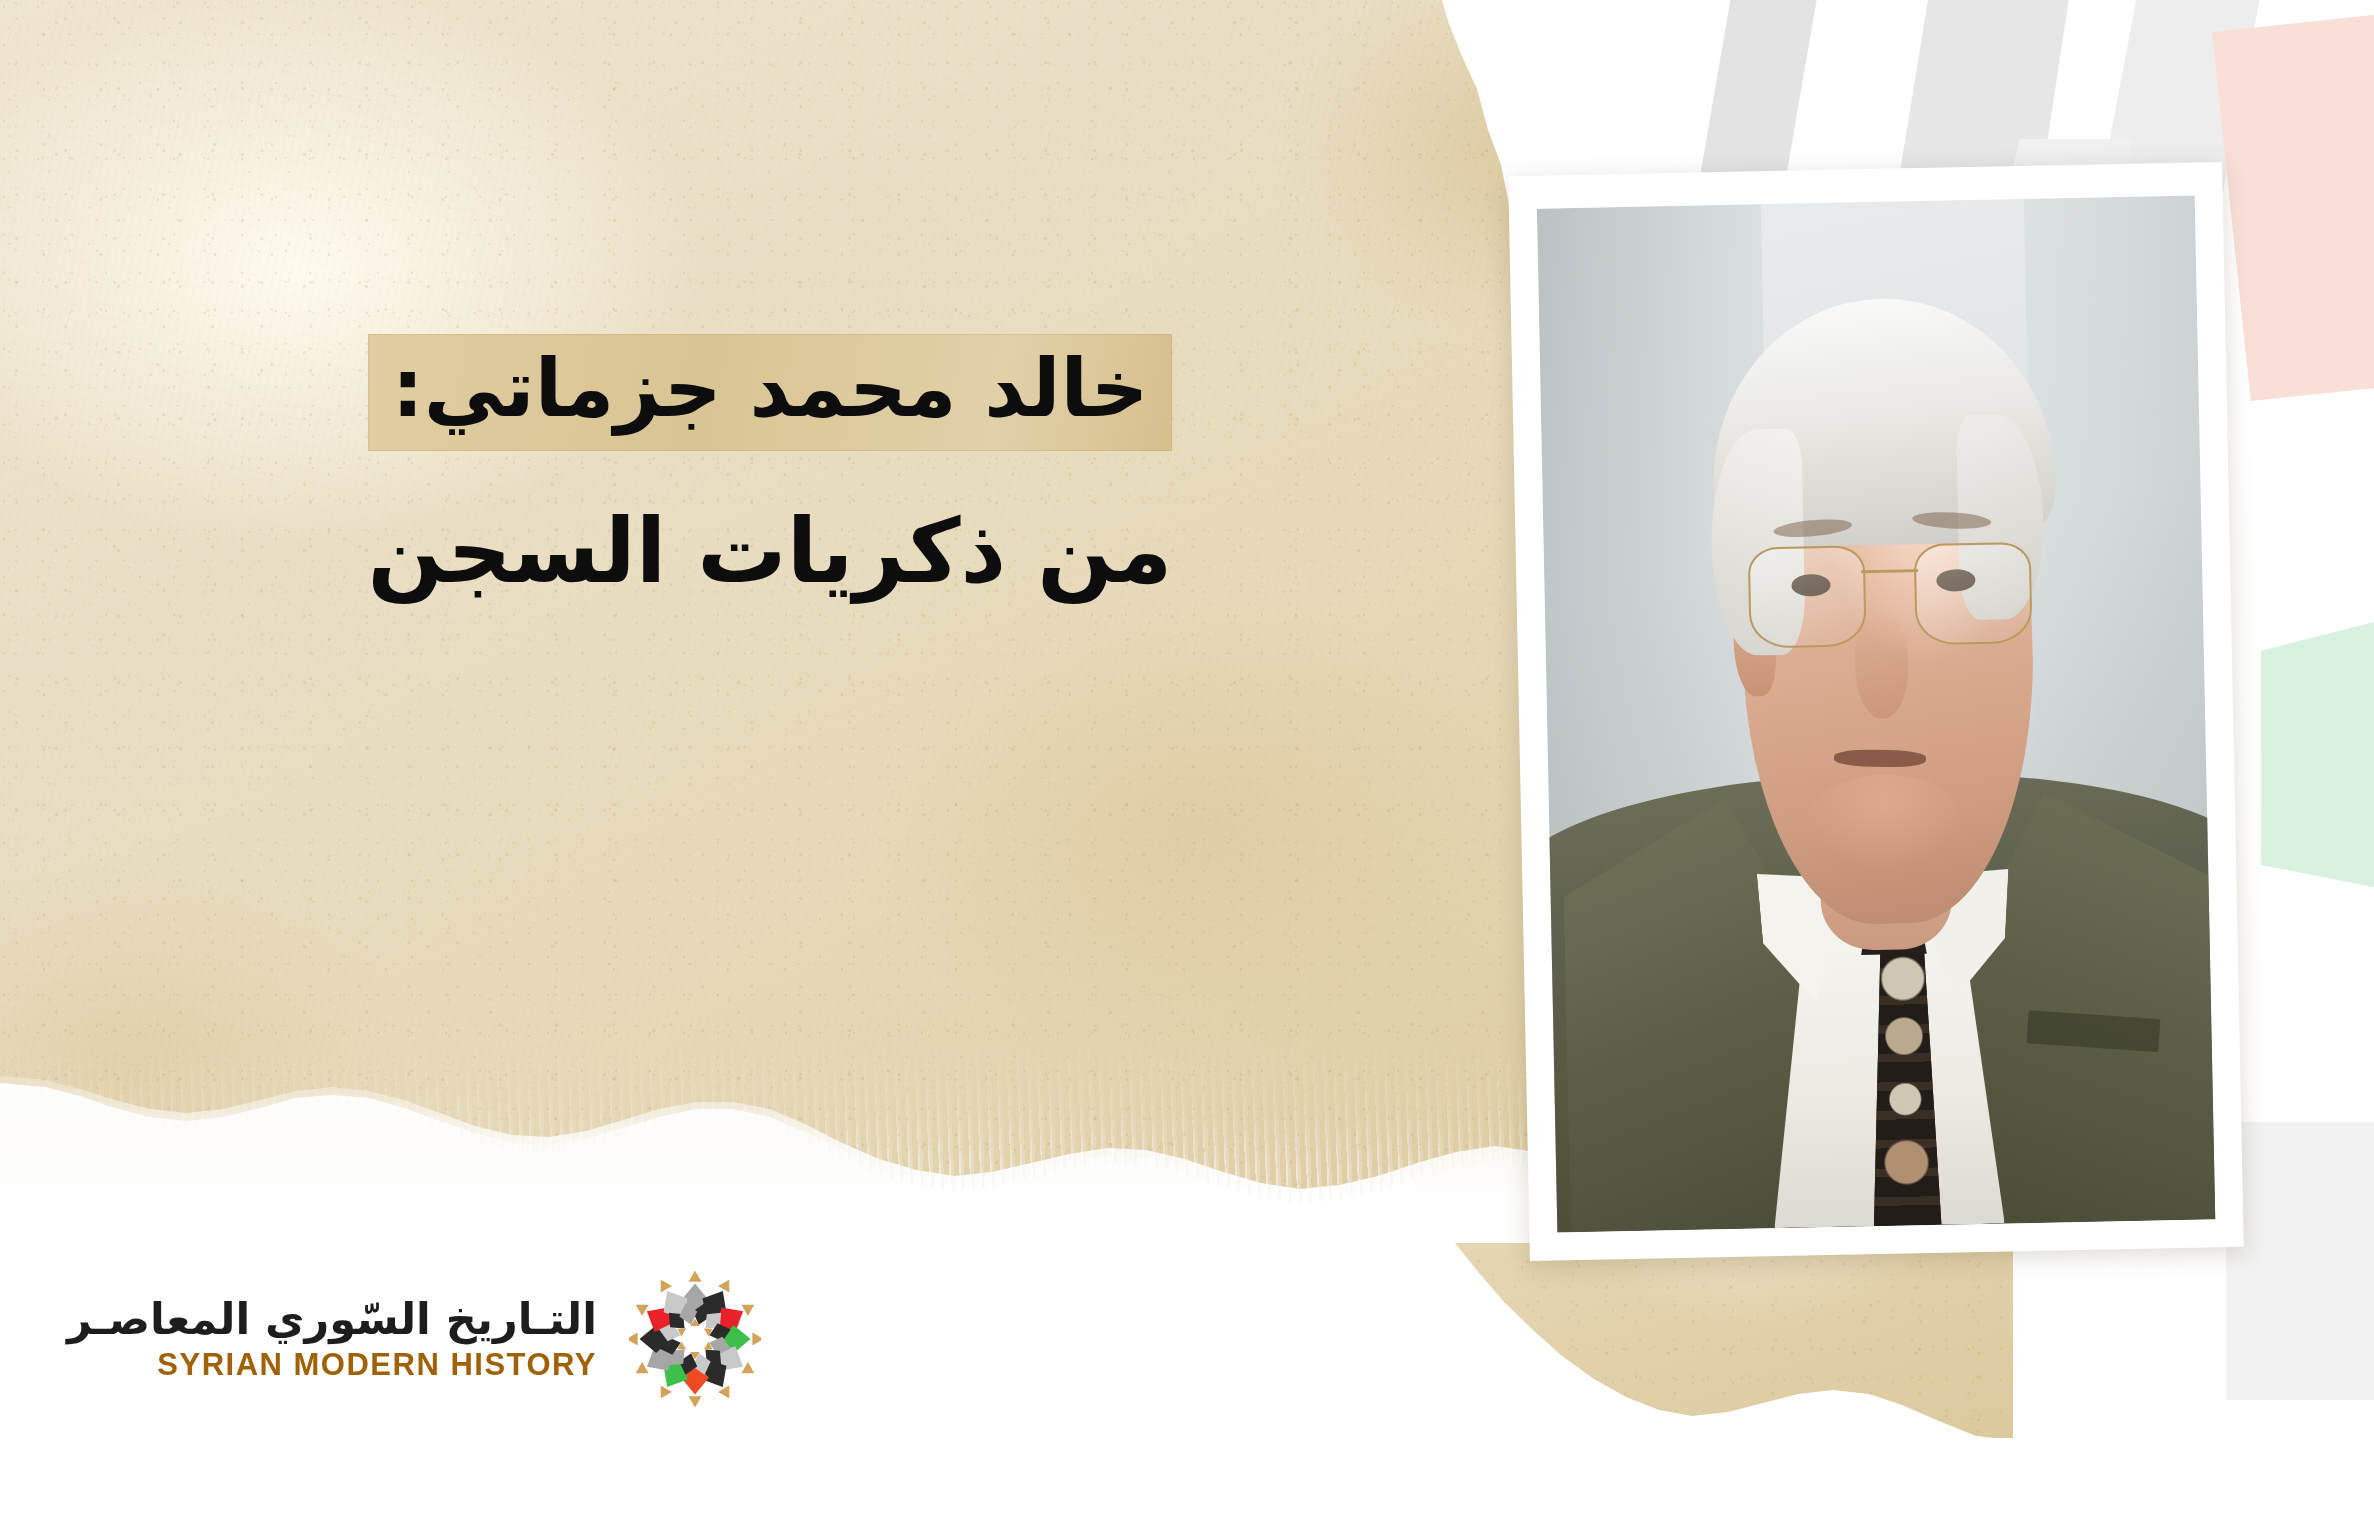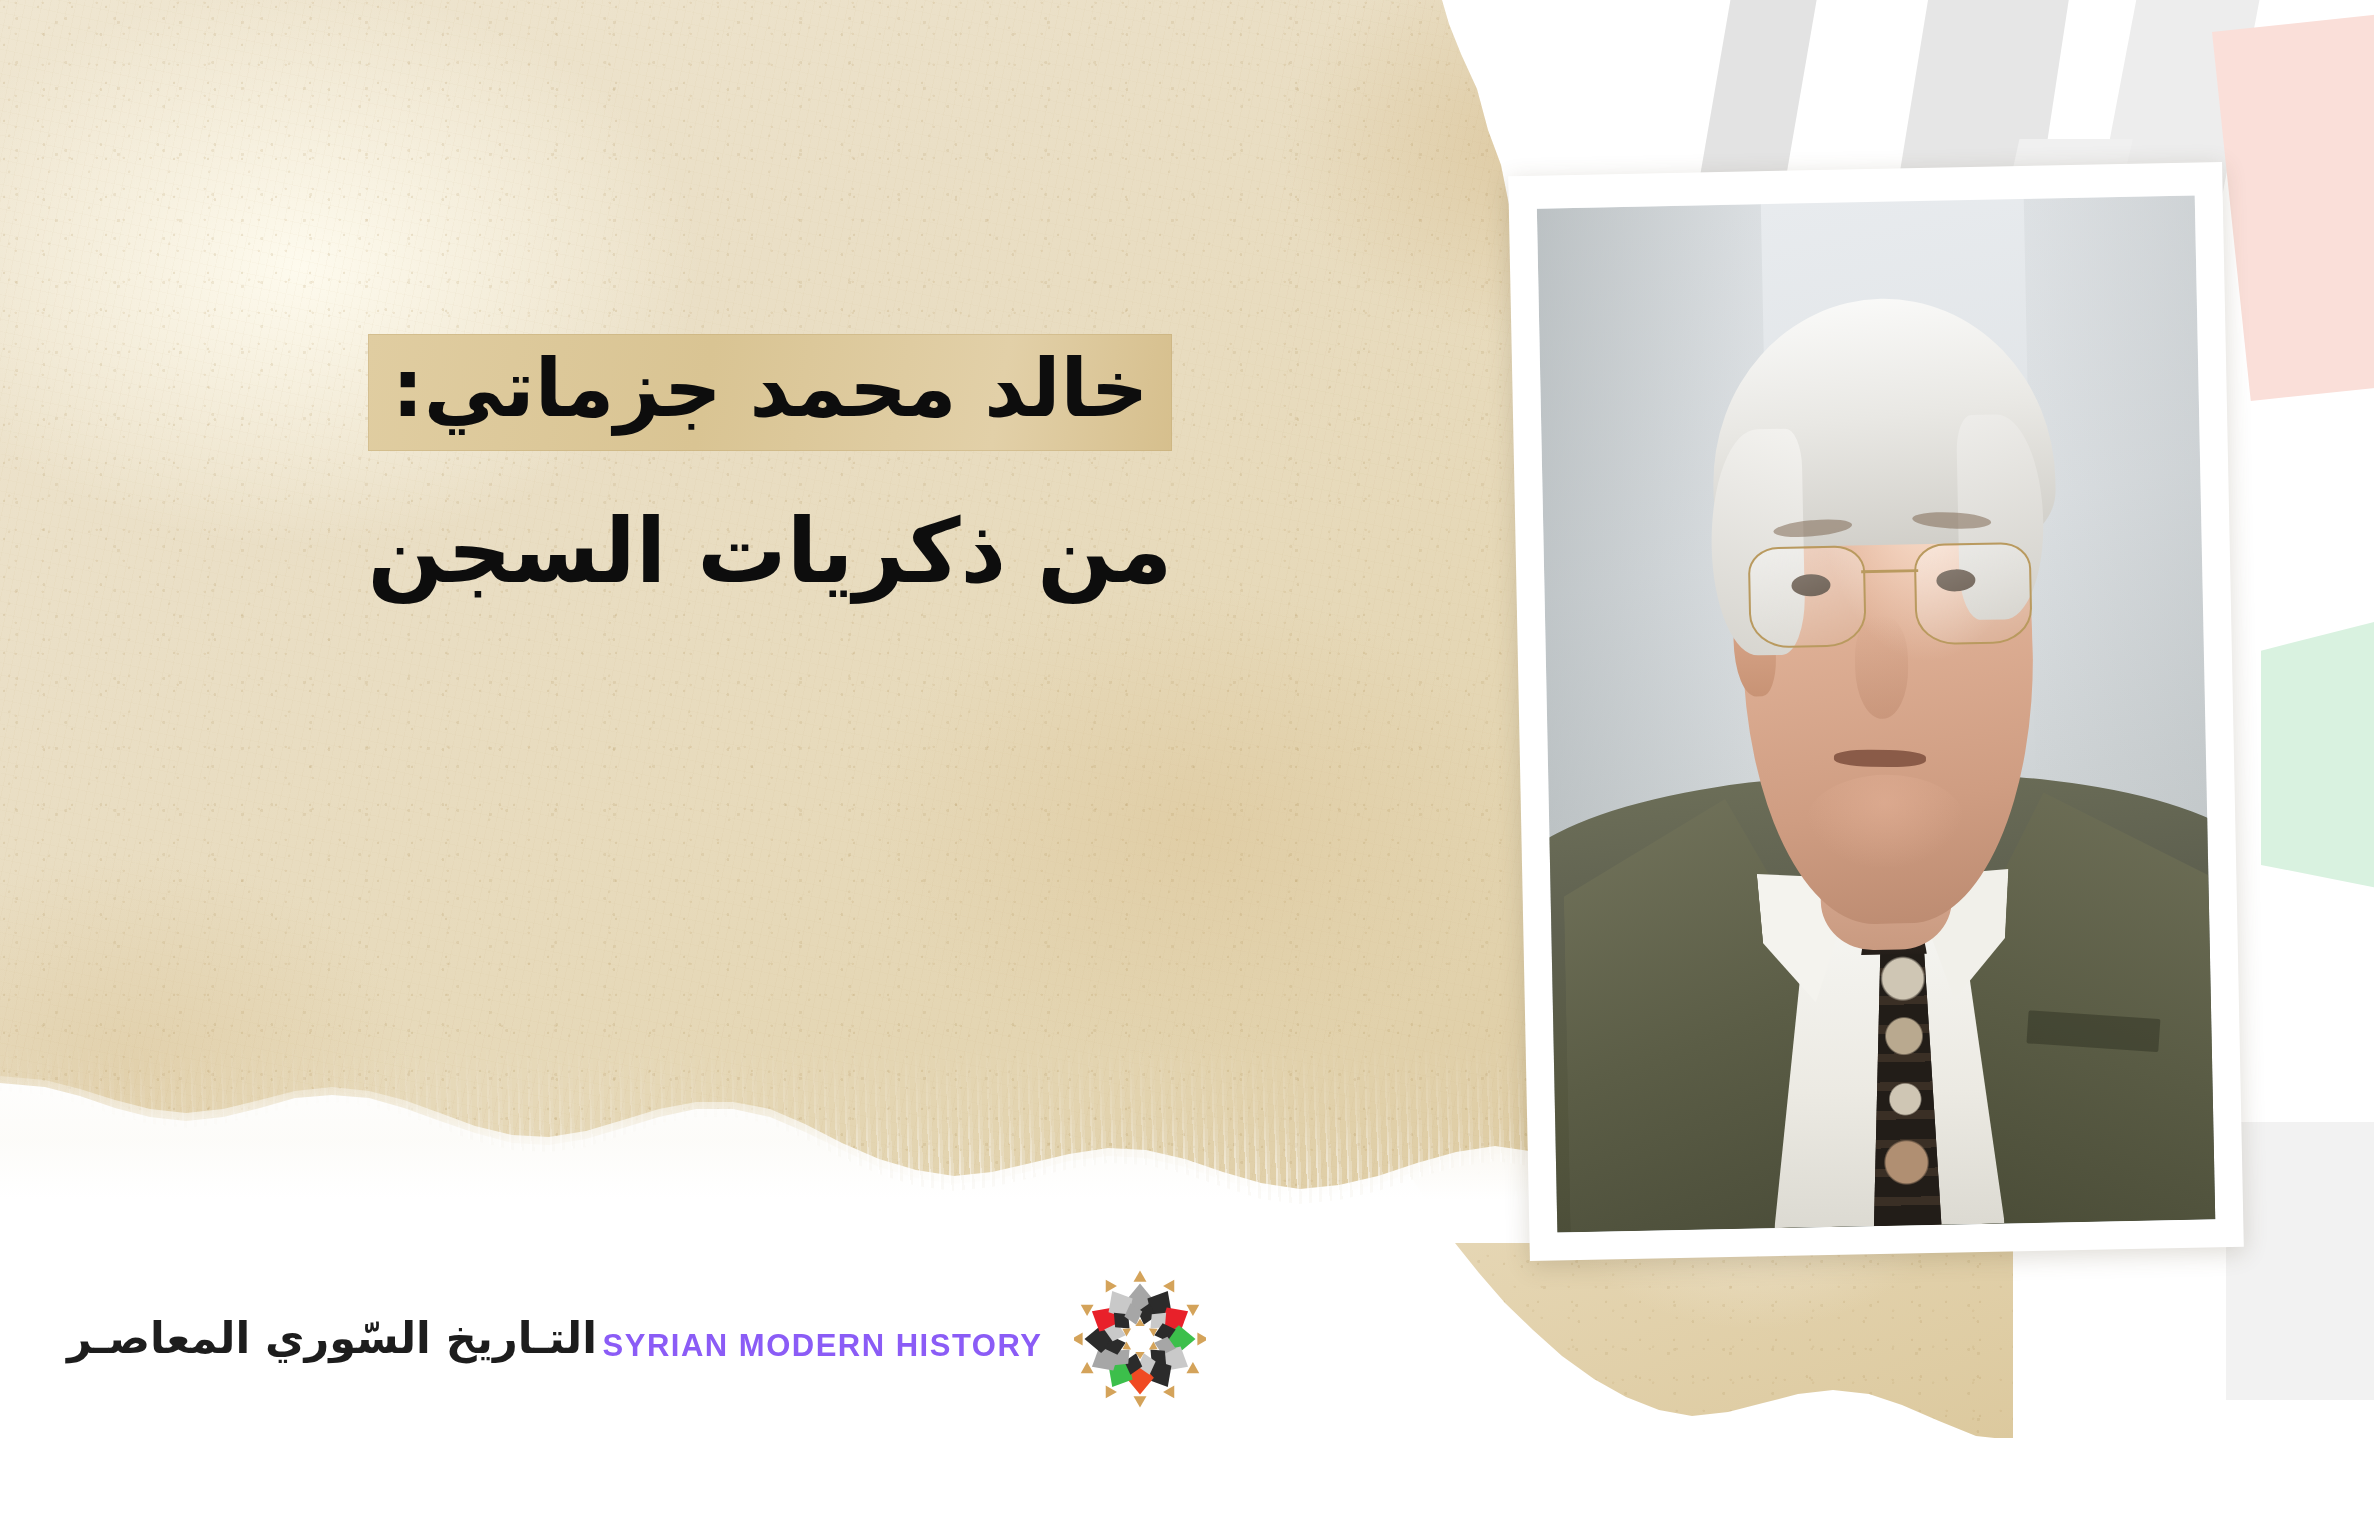--- a/index.html
+++ b/index.html
@@ -347,30 +347,30 @@
     background:radial-gradient(ellipse at 50% 30%, rgba(228,178,152,.55), rgba(0,0,0,0) 72%);
     border-radius:50%;
   }
 
   
   .brand{
     position:absolute;left:67px;top:1265px;
     display:flex;align-items:center;gap:32px;
   }
   .brand-text{
-    display:flex;align-items:flex-end;gap:5.6px;
+    display:flex;flex-direction:column;align-items:flex-end;gap:5.6px;
   }
   .brand-ar{
     direction:rtl;
     font-size:43px;font-weight:700;color:#1d1d1d;line-height:1.1;
     font-family:"DejaVu Sans","Liberation Sans",sans-serif;
     white-space:nowrap;
   }
   .brand-en{
-    font-size:31px;font-weight:700;color:#8b5cf6;
+    font-size:31px;font-weight:700;color:#a16207;
     letter-spacing:1.5px;line-height:1.1;
     font-family:"Liberation Sans",sans-serif;
     white-space:nowrap;
   }
   .rosette{
     position:relative;width:132px;height:148px;flex:0 0 auto;
   }
   .rosette svg{display:block;width:132px;height:148px;}
 </style>
 </head>

